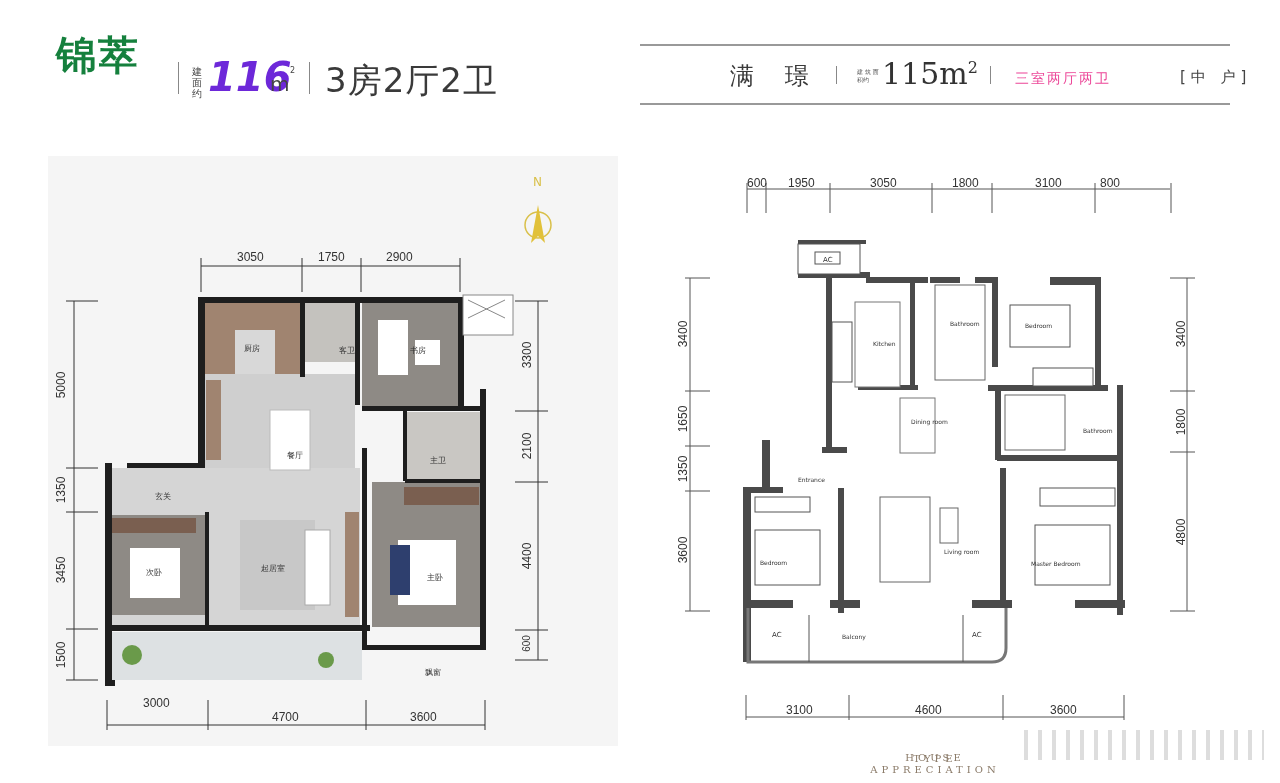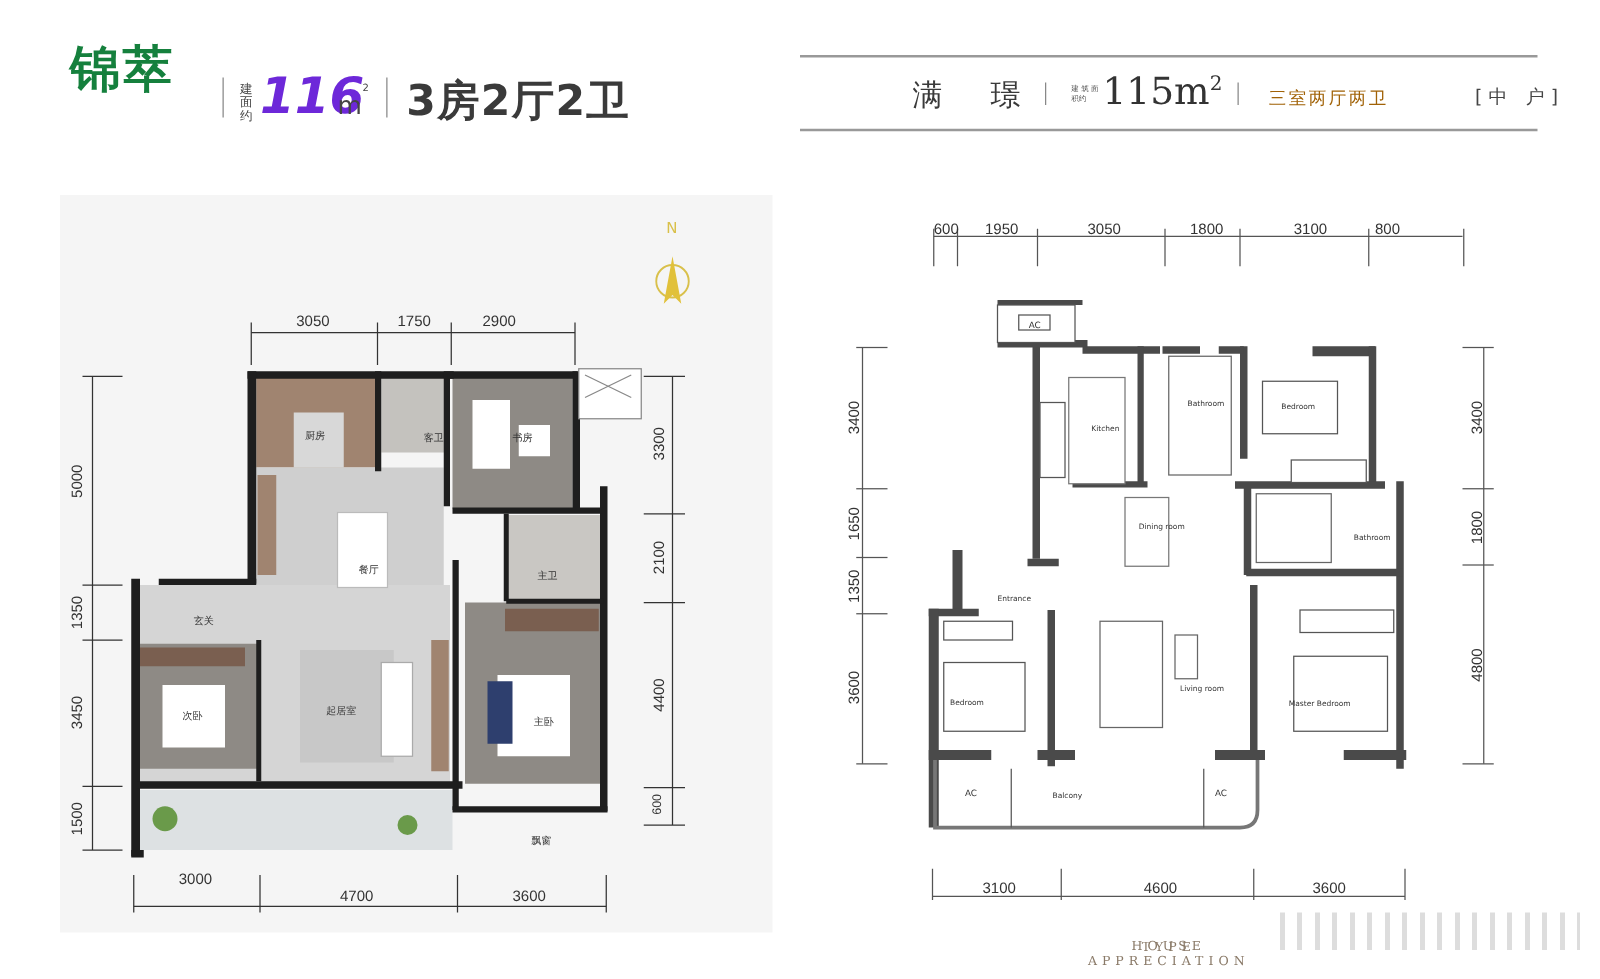--- a/index.html
+++ b/index.html
@@ -5,27 +5,27 @@
   html,body{margin:0;padding:0;background:#fff;}
   body{width:1280px;height:783px;position:relative;overflow:hidden;font-family:"DejaVu Sans",sans-serif;color:#333;}
   .abs{position:absolute;}
   
   .lh-name{left:56px;top:28px;font-family:"DejaVu Serif",serif;font-size:40px;font-weight:bold;color:#15803d;letter-spacing:2px;}
   .lh-sep{width:1px;height:32px;background:#888;}
   .lh-small{left:192px;top:66px;font-size:10px;line-height:11px;width:11px;color:#444;}
   .lh-area{left:208px;top:54px;font-size:40px;font-weight:bold;font-style:italic;color:#6d28d9;}
   .lh-unit{left:270px;top:72px;font-size:20px;color:#444;}
   .lh-sup{left:290px;top:66px;font-size:8px;color:#444;}
-  .lh-layout{left:325px;top:58px;font-size:34px;font-weight:bold;color:#3a3a3a;letter-spacing:1px;text-align:right;}
+  .lh-layout{left:325px;top:58px;font-size:34px;font-weight:normal;color:#3a3a3a;letter-spacing:1px;text-align:right;}
   
   .rh-line{left:640px;width:590px;height:2px;background:#999;}
-  .rh-name{left:730px;top:60px;font-family:Liberation Mono, monospace;font-size:24px;color:#3a3a3a;letter-spacing:12px;}
+  .rh-name{left:730px;top:60px;font-family:Liberation Sans, sans-serif;font-size:24px;color:#3a3a3a;letter-spacing:12px;}
   .rh-small{left:857px;top:68px;font-size:6px;line-height:8px;width:22px;color:#555;}
   .rh-area{left:882px;top:56px;font-family:"DejaVu Serif",serif;font-size:30px;color:#333;}
-  .rh-layout{left:1015px;top:70px;font-family:"DejaVu Serif",serif;font-size:14px;color:#a16207;letter-spacing:2px;}
+  .rh-layout{left:1015px;top:70px;font-family:"DejaVu Serif",serif;font-size:14px;color:#ec4899;letter-spacing:2px;}
   .rh-type{left:1180px;top:68px;font-size:15px;color:#444;letter-spacing:5px;}
   .dim{font-family:"Liberation Sans",sans-serif;font-size:12px;color:#333;}
   .vdim{transform:rotate(-90deg);transform-origin:center;}
   .lbl{font-size:8px;color:#333;}
   .house{font-family:"DejaVu Serif",serif;font-size:10px;color:#8a7a68;letter-spacing:4px;text-align:center;}
 </style>
 </head>
 <body>
 
 <div class="abs lh-name">锦萃</div>

